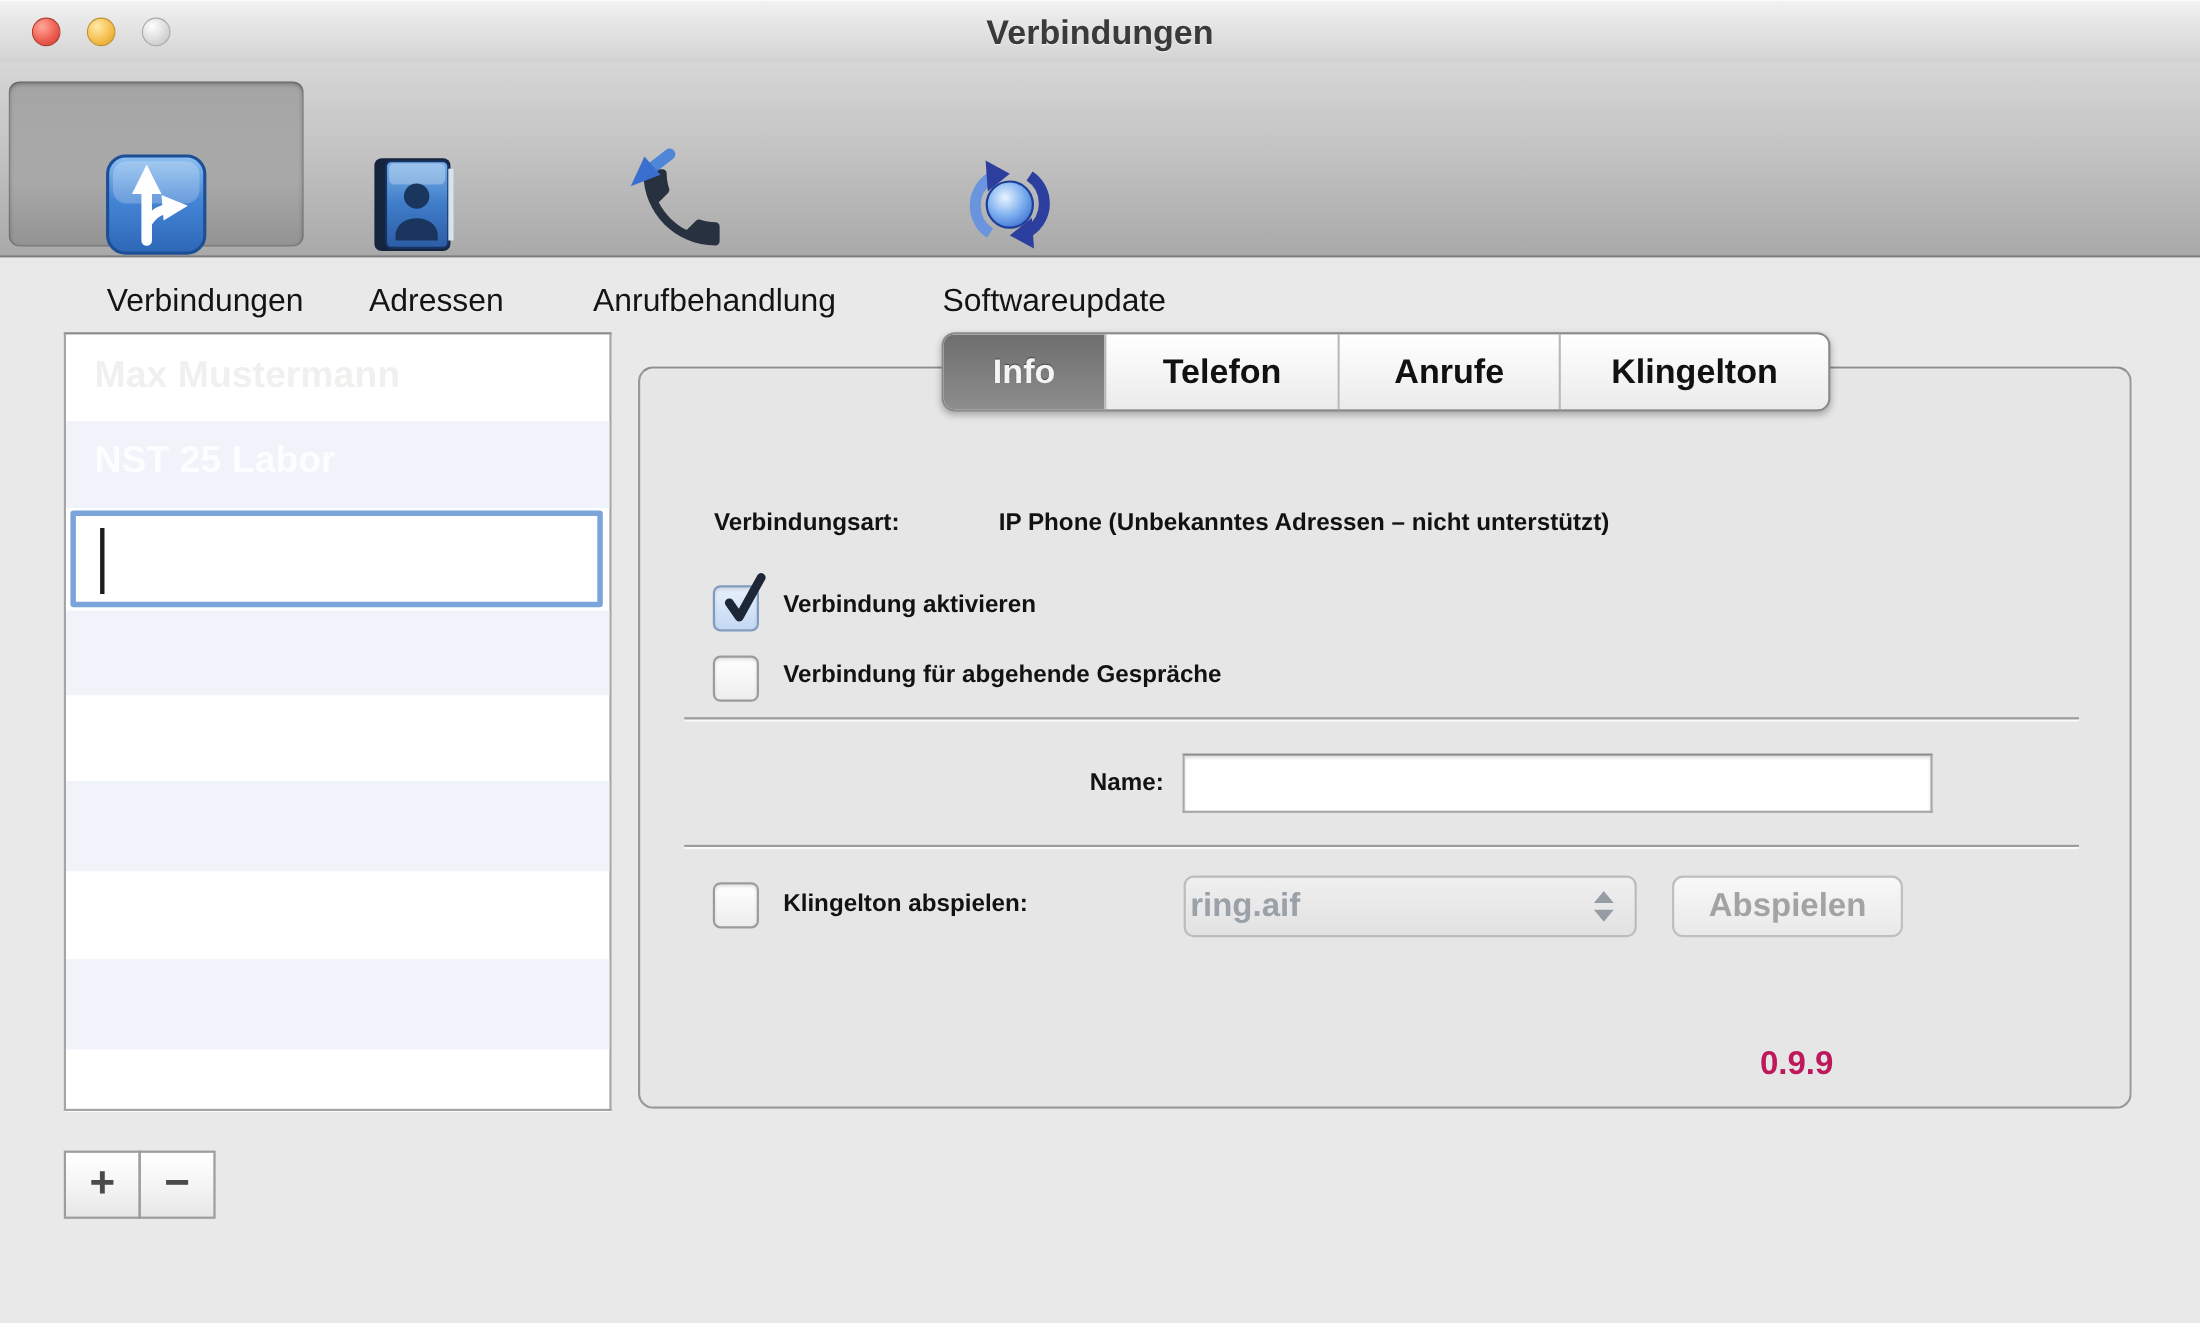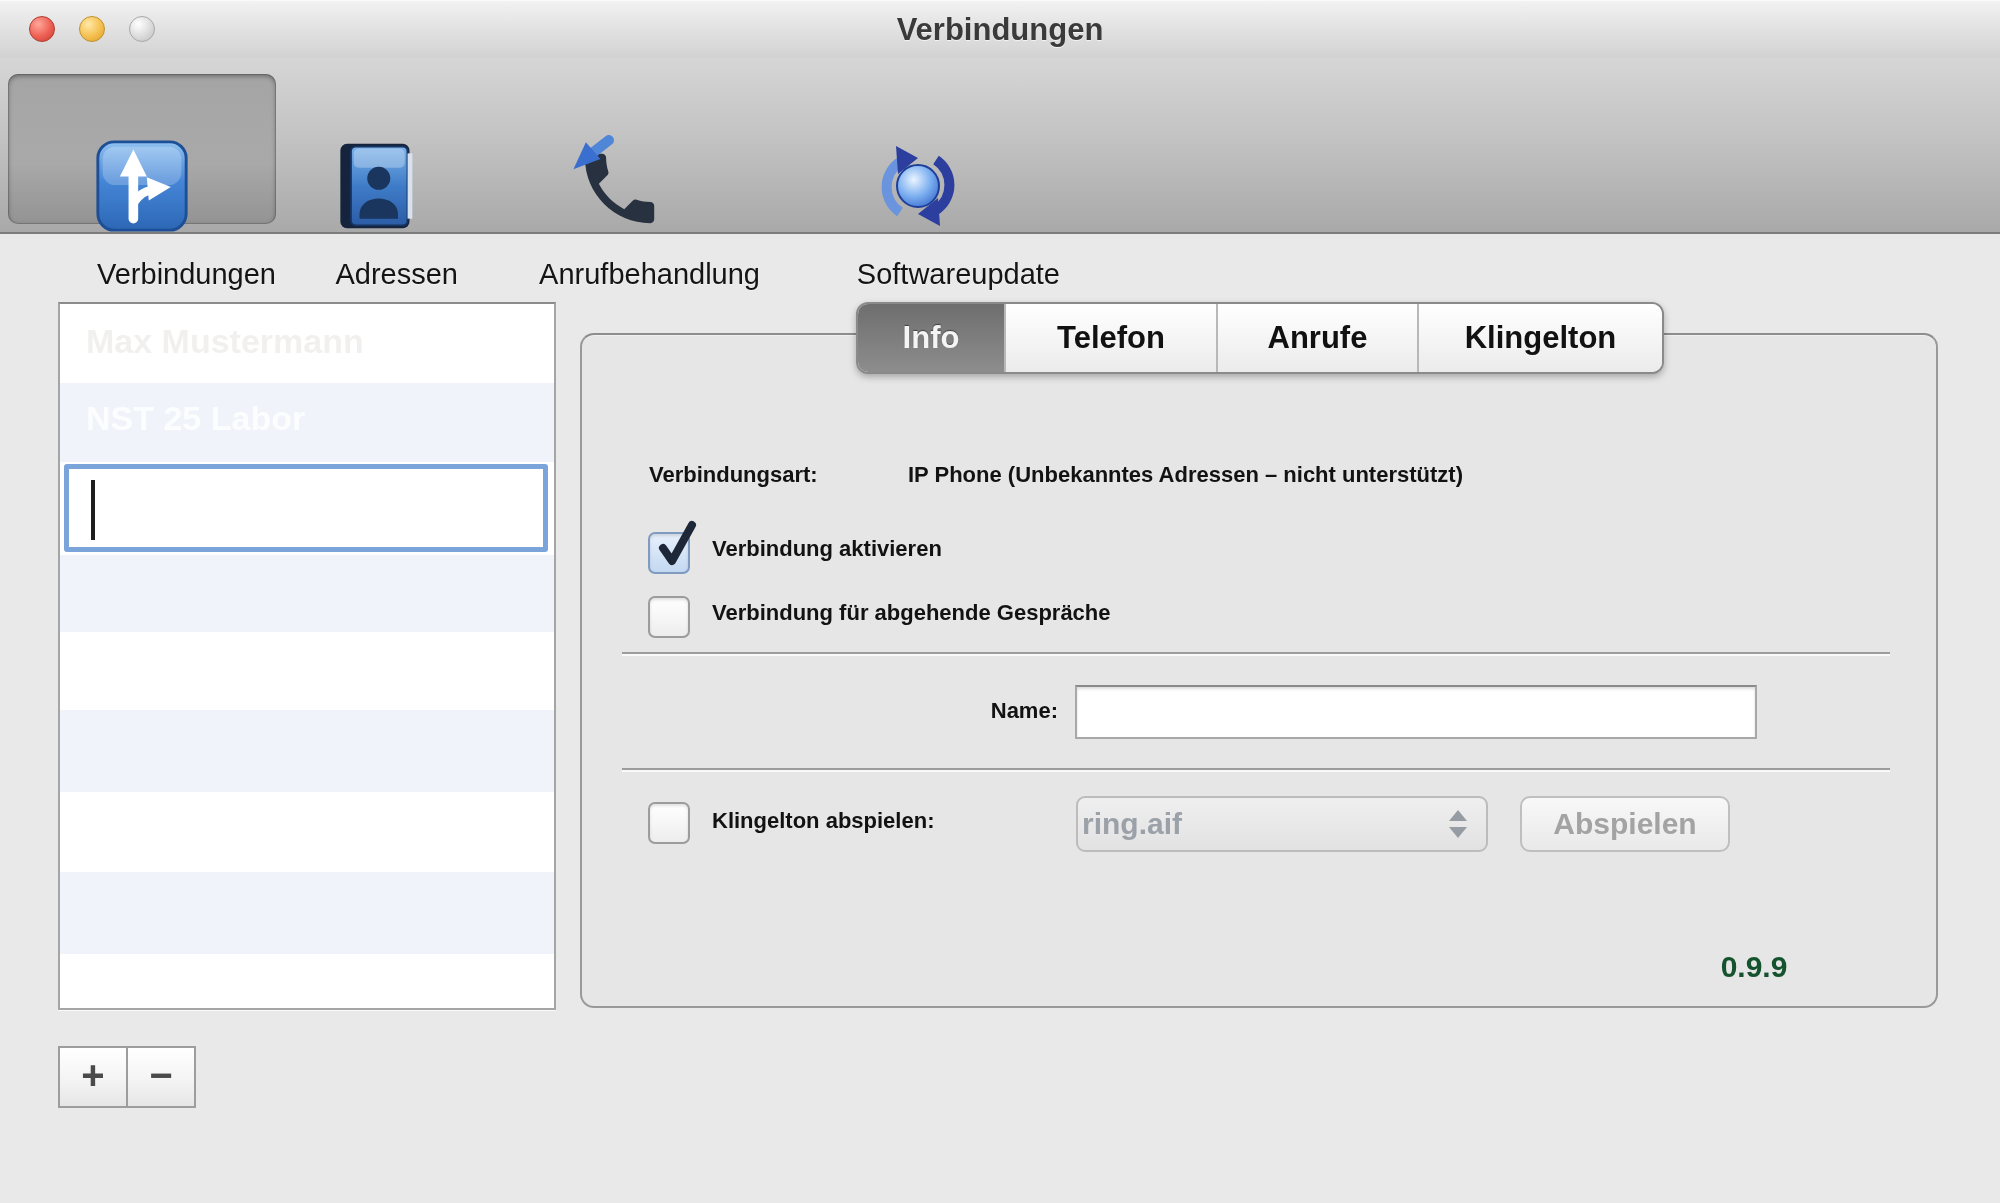--- a/index.html
+++ b/index.html
@@ -138,21 +138,21 @@
   .popup-arrows { width:46px; display:flex; flex-direction:column; align-items:center; gap:6px; padding-right:10px; }
   .tri-up    { width:0; height:0; border-left:9px solid transparent; border-right:9px solid transparent; border-bottom:11px solid #969ca3; }
   .tri-down  { width:0; height:0; border-left:9px solid transparent; border-right:9px solid transparent; border-top:11px solid #969ca3; }
   .play-btn {
     left:1520px; top:796px; width:210px; height:56px;
     background:linear-gradient(180deg,#f8f8f8,#e9e9e9);
     border:2px solid #bfbfbf; border-radius:10px;
     font-size:30px; font-weight:bold; color:#a3a3a3;
     display:flex; align-items:center; justify-content:center;
   }
-  .version { left:1600px; top:950px; width:308px; text-align:center; font-size:30px; font-weight:600; color:#14532d; }
+  .version { left:1600px; top:950px; width:308px; text-align:left; font-size:30px; font-weight:600; color:#be185d; }
 </style>
 </head>
 <body>
 
 <div class="abs titlebar">
   <div class="abs tl tl-red"></div>
   <div class="abs tl tl-yellow"></div>
   <div class="abs tl tl-gray"></div>
   <div class="abs window-title">Verbindungen</div>
 </div>

